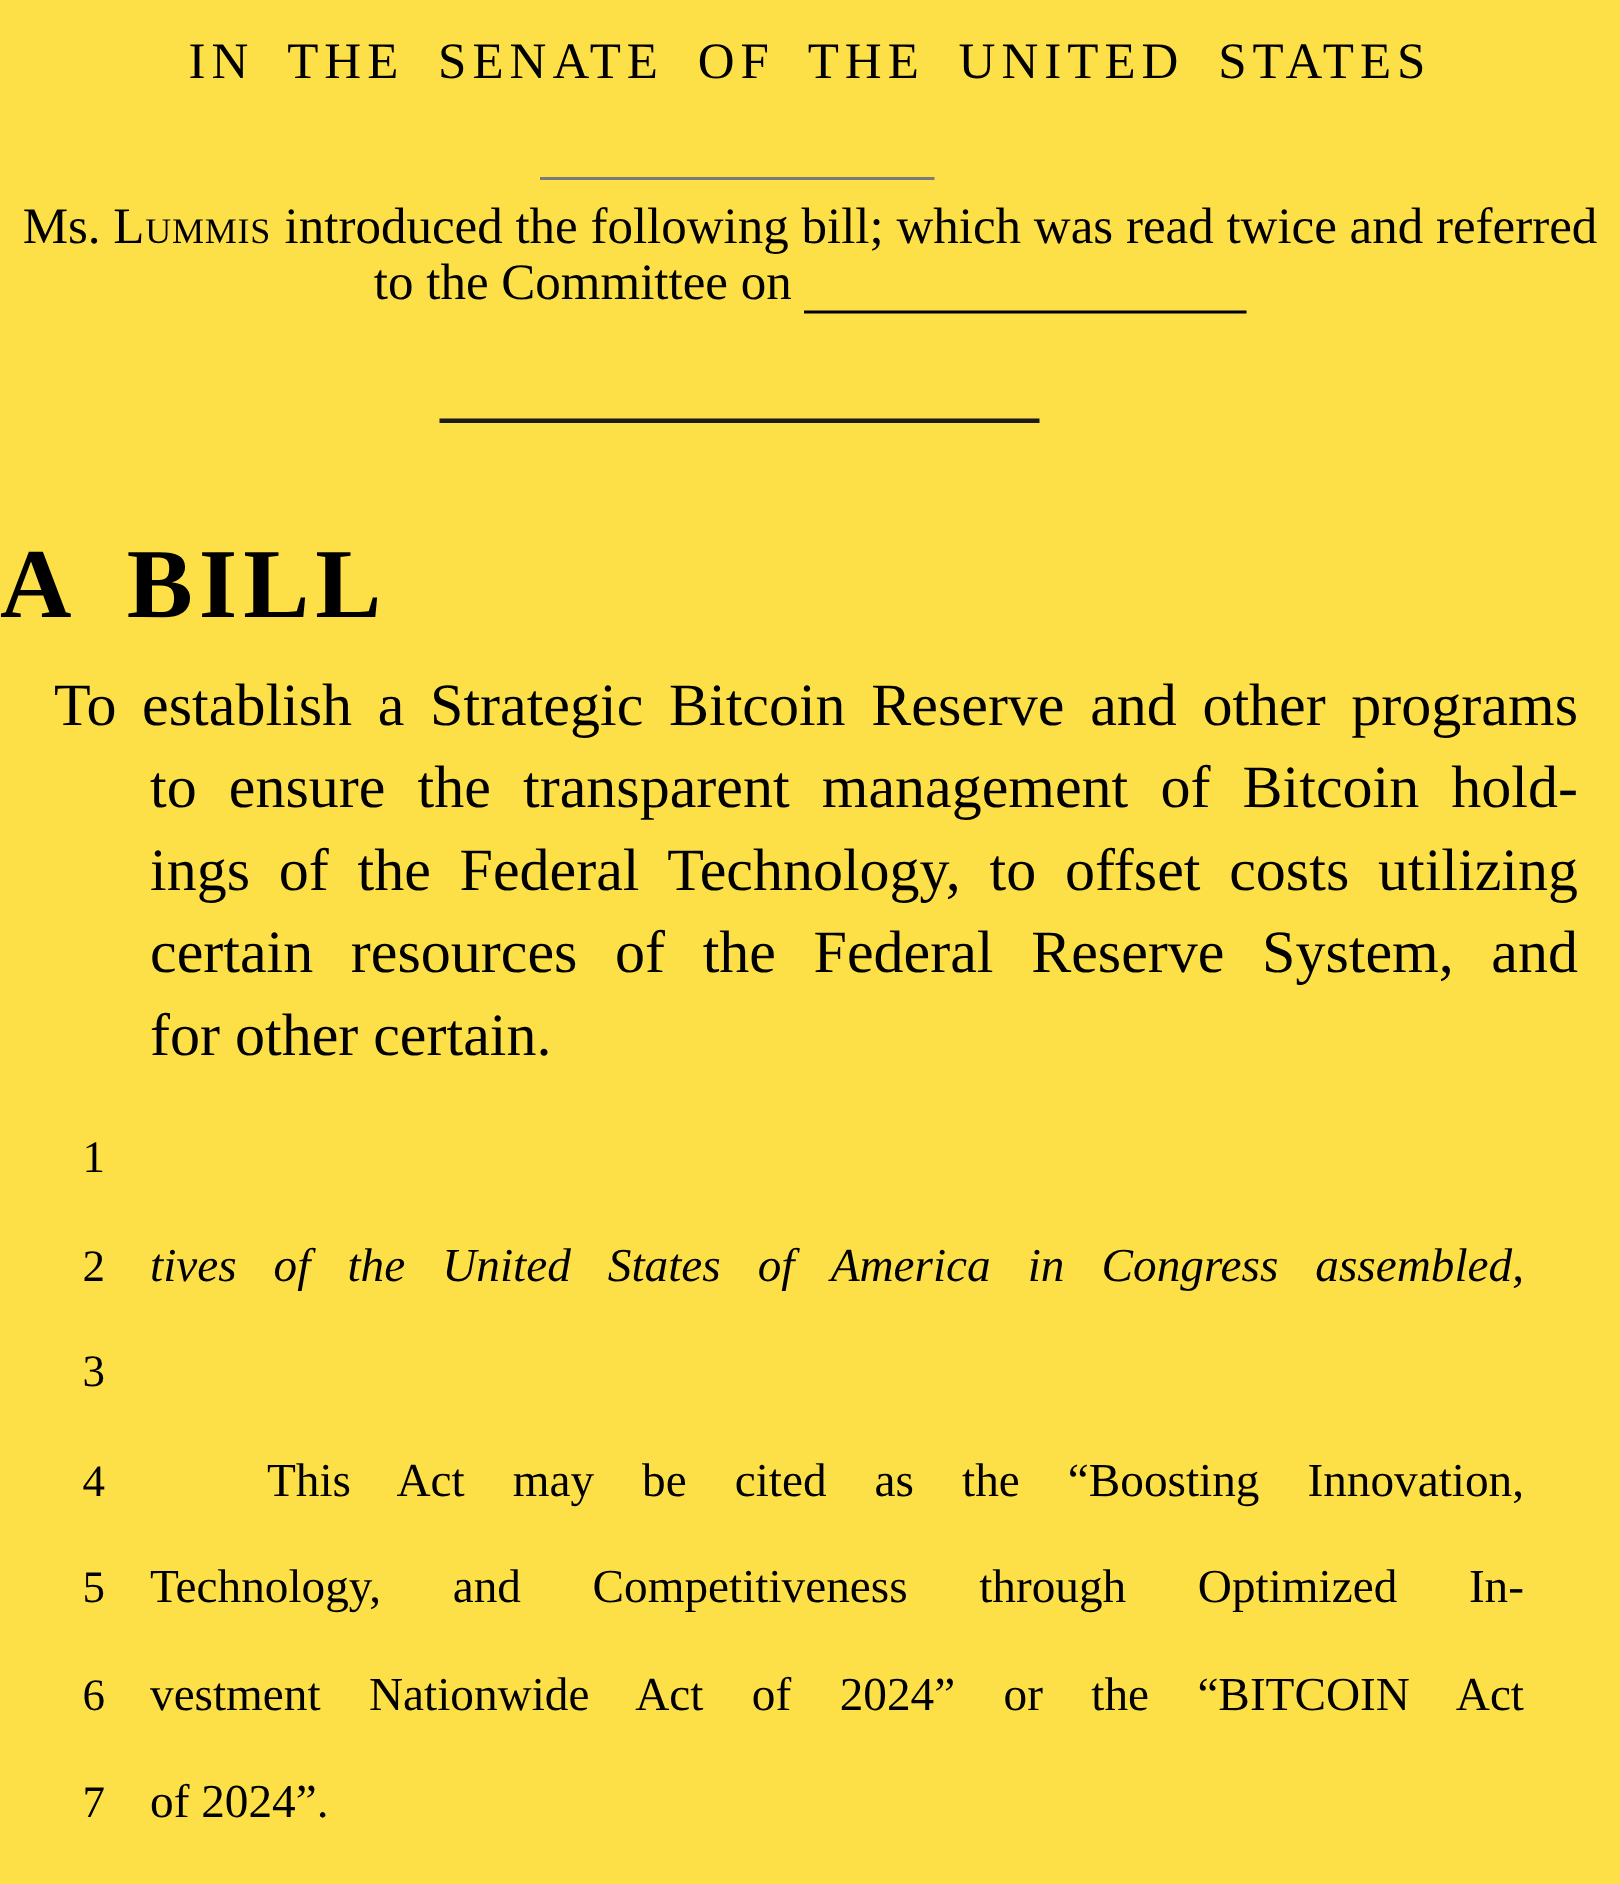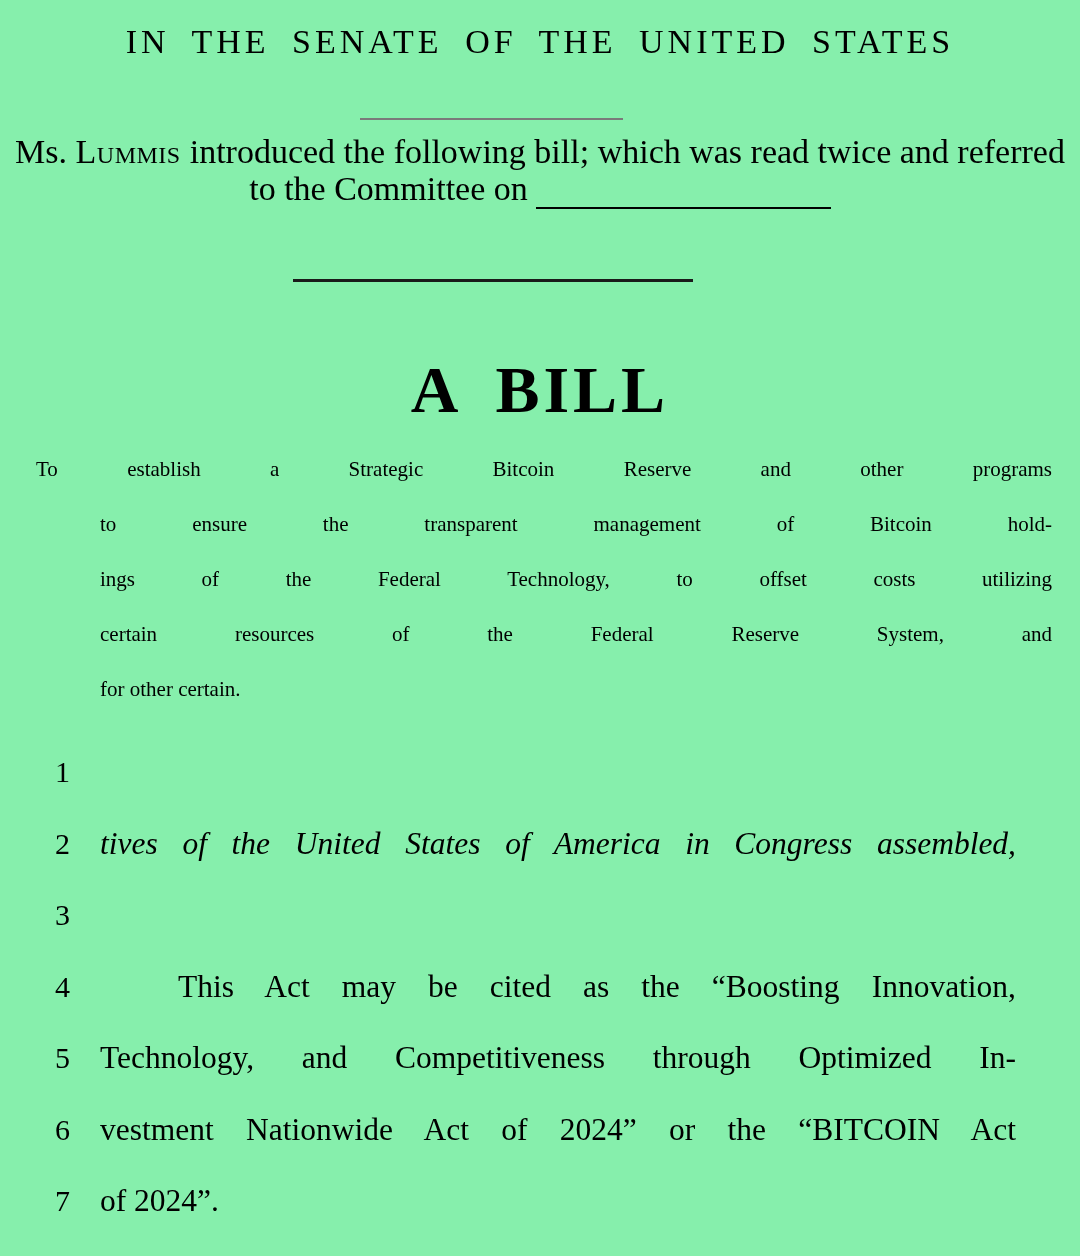--- a/index.html
+++ b/index.html
@@ -4,21 +4,21 @@
 <style>
   html, body {
     margin: 0;
     padding: 0;
     background: #ffffff;
   }
   .page {
     position: relative;
     width: 1080px;
     height: 1256px;
-    background: #86efac;
+    background: #fde047;
     color: #000000;
     font-family: "Liberation Serif", serif;
     overflow: hidden;
   }
 
   
   .chamber-heading {
     margin: 20px 0 0 0;
     text-align: center;
     font-size: 34px;
@@ -55,34 +55,33 @@
     width: 400px;
     height: 0;
     border: none;
     border-top: 3px solid #1a1a1a;
     margin: 70px 0 0 293px;
   }
 
   
   .bill-title {
     margin: 72px 0 0 0;
-    text-align: center;
     font-size: 66px;
     font-weight: 700;
     line-height: 72px;
     letter-spacing: 4px;
     word-spacing: 16px;
   }
 
   
   .preamble {
     margin-top: 16px;
   }
   .preamble-line {
-    font-size: 21px;
+    font-size: 40px;
     line-height: 55px;
     margin-left: 100px;
     margin-right: 28px;
     text-align: justify;
     text-align-last: justify;
     text-justify: inter-word;
   }
   .preamble-line.first {
     margin-left: 36px;
   }

